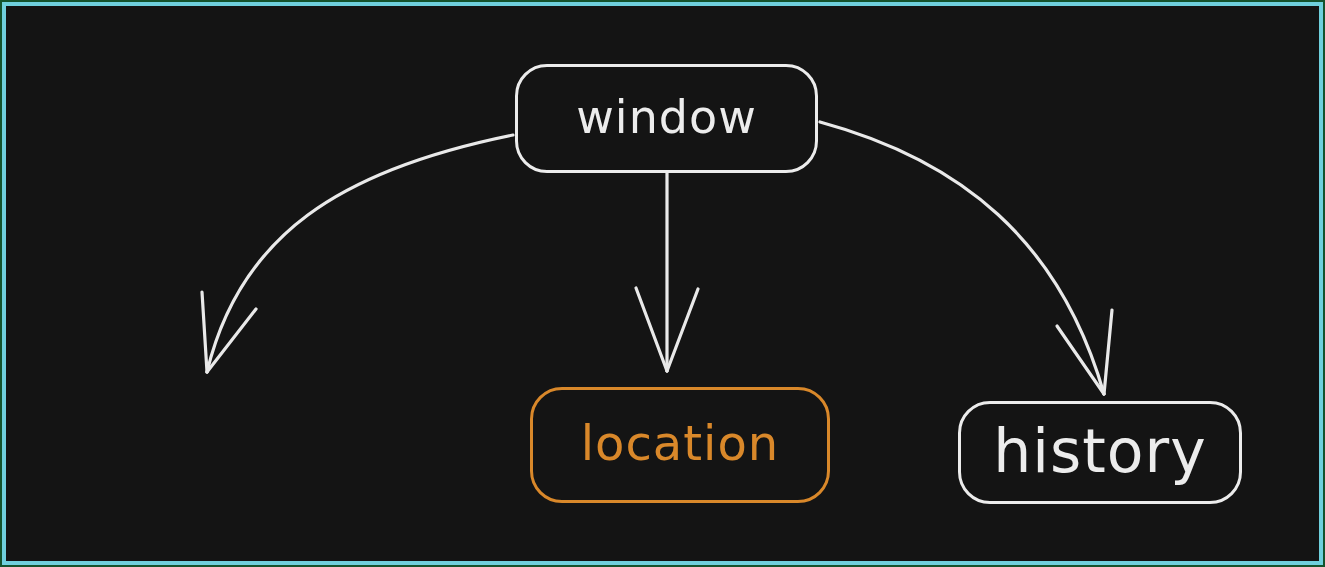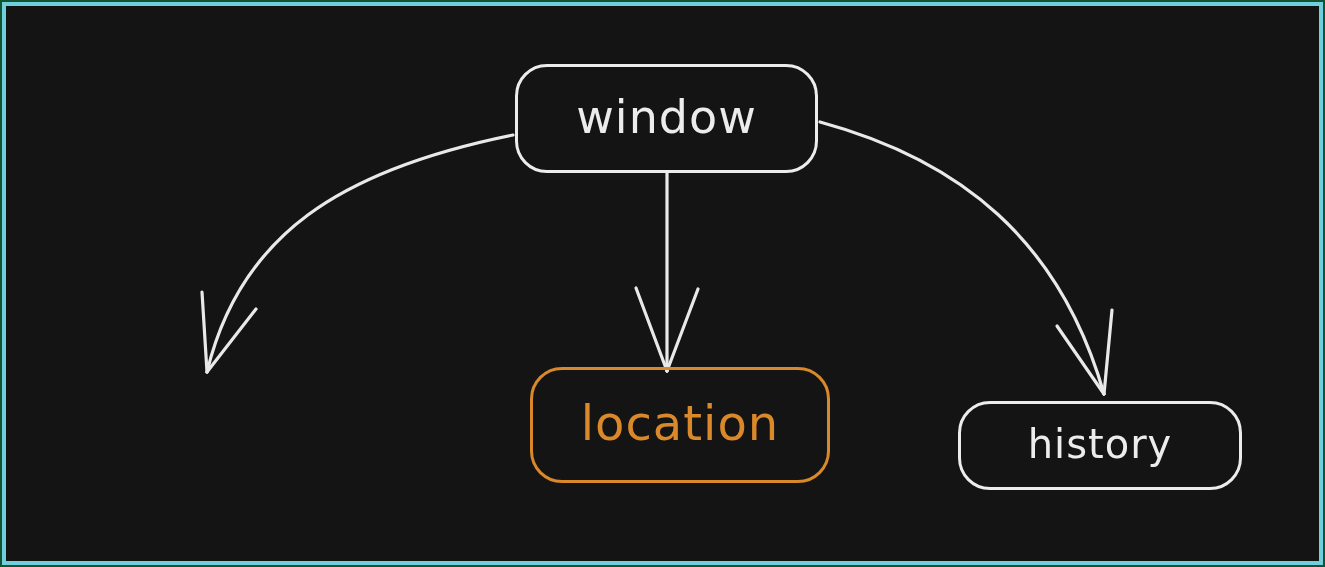--- a/index.html
+++ b/index.html
@@ -50,30 +50,30 @@
     left: 515px; top: 64px;
     width: 303px; height: 109px;
     font-size: 46px;
   }
   .node-document {
     left: 83px; top: 375px;
     width: 354px; height: 122px;
     font-size: 52px;
   }
   .node-location {
-    left: 530px; top: 367px;
+    left: 530px; top: 387px;
     width: 300px; height: 116px;
     font-size: 48px;
     border-color: #d9882a;
     color: #d9882a;
   }
   .node-history {
     left: 958px; top: 401px;
-    width: 284px; height: 89px;
-    font-size: 40px;
+    width: 284px; height: 103px;
+    font-size: 60px;
   }
 </style>
 </head>
 <body>
 
 <div class="canvas">
   <div class="frame"></div>
 
   <svg class="arrow-layer" viewBox="0 0 1325 567" xmlns="http://www.w3.org/2000/svg">
     <g stroke="#e9e9e9" stroke-width="3.2" fill="none" stroke-linecap="round" stroke-linejoin="round">

